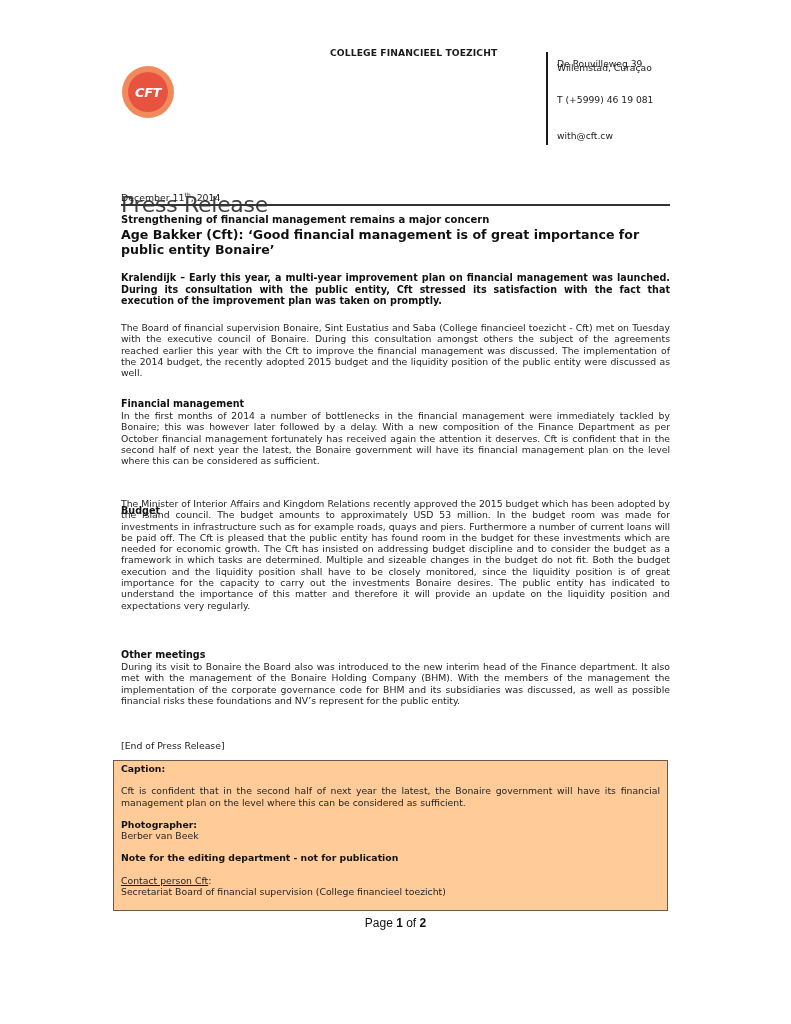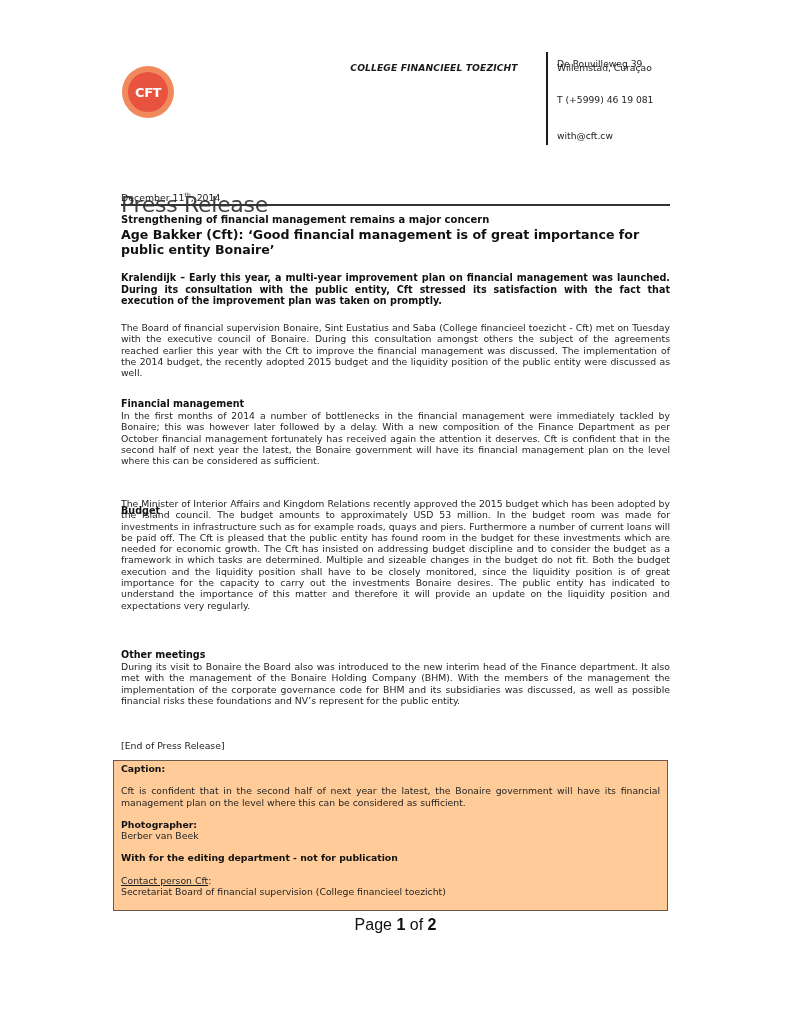--- a/index.html
+++ b/index.html
@@ -5,24 +5,24 @@
     html, body { margin: 0; padding: 0; background: #ffffff; }
     body { width: 791px; height: 1024px; position: relative; overflow: hidden;
            font-family: "DejaVu Sans", sans-serif; color: #1a1a1a; }
     .abs { position: absolute; }
 
     
     .logo { left: 122px; top: 66px; width: 52px; height: 52px; border-radius: 50%;
             background: #f08a5d; display: flex; align-items: center; justify-content: center; }
     .logo-inner { width: 40px; height: 40px; border-radius: 50%; background: #e8533f;
                   display: flex; align-items: center; justify-content: center;
-                  color: #fff; font-weight: bold; font-size: 13px; letter-spacing: -0.5px; }
+                  color: #fff; font-weight: bold; font-size: 13px; letter-spacing: -0.5px; font-style: italic; }
 
-    .org-name { left: 330px; top: 62px; width: 208px; text-align: center;
-                font-size: 9.2px; font-weight: bold; letter-spacing: 0.1px; font-style: italic; }
+    .org-name { left: 330px; top: 47px; width: 208px; text-align: left;
+                font-size: 9.2px; font-weight: bold; letter-spacing: 0.1px; }
     .v-divider { left: 546px; top: 52px; width: 2px; height: 93px; background: #1a1a1a; }
     .addr { left: 557px; font-size: 9.2px; color: #222; line-height: 12px; }
     .addr1 { top: 58px; }
     .addr2 { top: 62px; }
     .phone { top: 94px; }
     .email { top: 130px; }
 
     .title { left: 121px; top: 163px; font-size: 22px; font-family: "DejaVu Sans", sans-serif;
              font-weight: normal; color: #404040; letter-spacing: -0.3px; margin-top: 29px; }
     .date { left: 121px; top: 191px; font-size: 9.4px; color: #222; }
@@ -50,21 +50,21 @@
 
     .box { left: 113px; top: 760px; width: 555px; height: 151px; background: #ffcc99;
            border: 1px solid #6b5a4a; box-sizing: border-box; padding: 2px 7px;
            font-size: 9.3px; line-height: 11.3px; color: #1f1f1f; }
     .box .lbl { font-weight: bold; color: #111; }
     .box .gap { height: 11px; }
     .box .text { text-align: justify; }
     .box .u { text-decoration: underline; }
 
     .page-num { left: 0; width: 791px; top: 916px; text-align: center;
-                font-family: "Liberation Sans", sans-serif; font-size: 16px; color: #111; }
+                font-family: "Liberation Sans", sans-serif; font-size: 12px; color: #111; }
     .page-num b { font-weight: bold; }
   </style>
 </head>
 <body>
 
 <div class="abs logo">
   <div class="logo-inner">CFT</div>
 </div>
 <div class="abs org-name">COLLEGE FINANCIEEL TOEZICHT</div>
 <div class="abs v-divider"></div>
@@ -95,19 +95,19 @@
 <div class="abs end">[End of Press Release]</div>
 
 <div class="abs box">
   <div class="lbl">Caption:</div>
   <div class="gap"></div>
   <div class="text">Cft is confident that in the second half of next year the latest, the Bonaire government will have its financial management plan on the level where this can be considered as sufficient.</div>
   <div class="gap"></div>
   <div class="lbl">Photographer:</div>
   <div>Berber van Beek</div>
   <div class="gap"></div>
-  <div class="lbl">With for the editing department - not for publication</div>
+  <div class="lbl">Note for the editing department - not for publication</div>
   <div class="gap"></div>
   <div><span class="u">Contact person Cft</span><span>:</span></div>
   <div>Secretariat Board of financial supervision (College financieel toezicht)</div>
 </div>
 
 <div class="abs page-num"><span>Page </span><b>1</b><span> of </span><b>2</b></div>
 
 </body></html>

